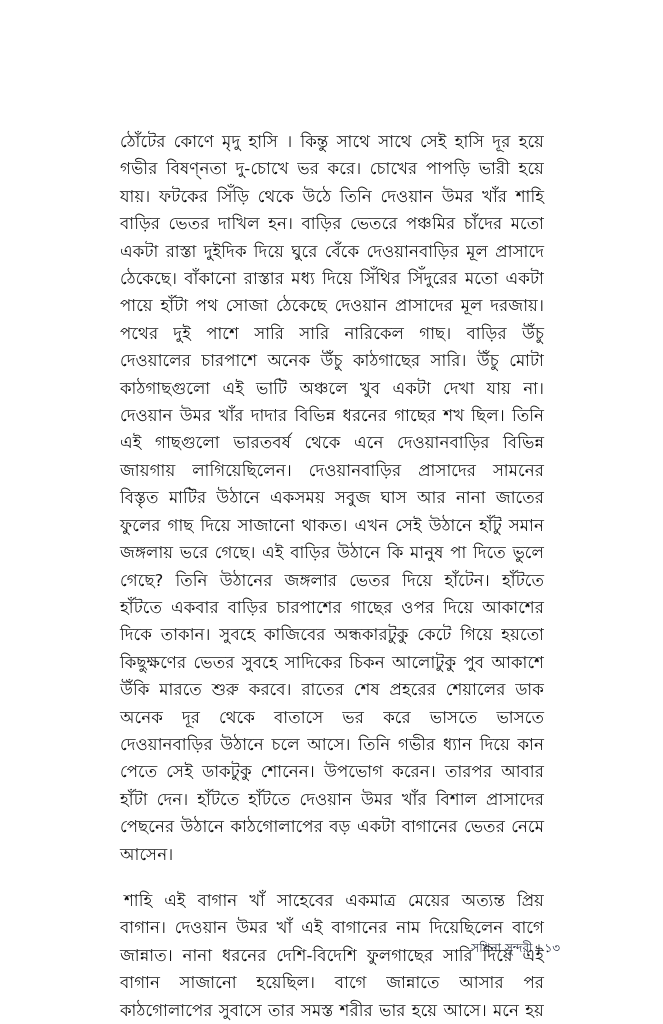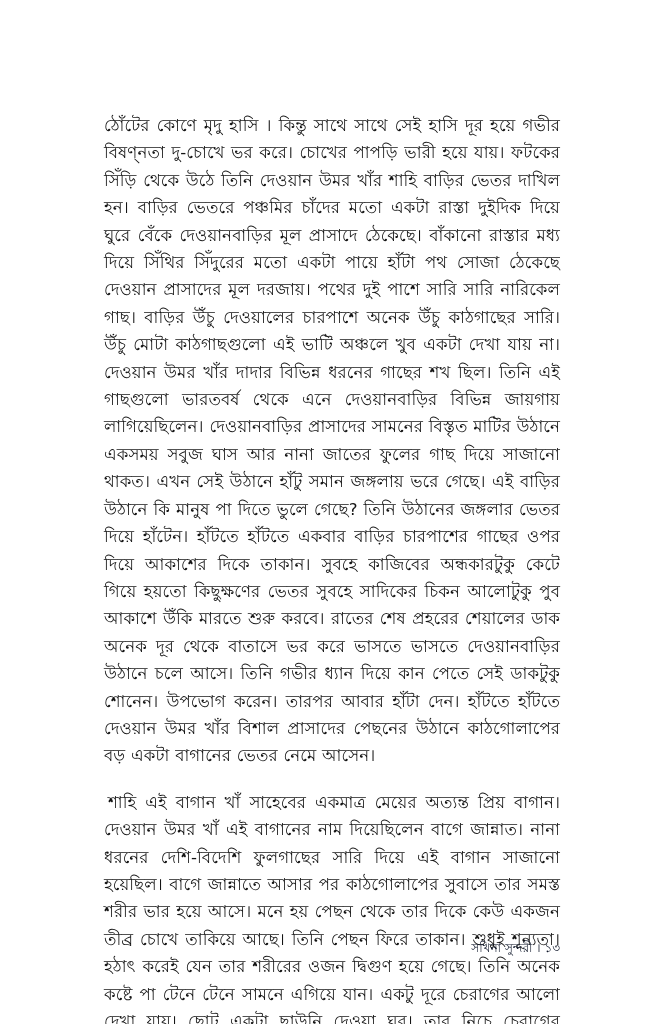--- a/index.html
+++ b/index.html
@@ -25,21 +25,21 @@
   }
 
   .text-block {
     position: absolute;
     left: 104px;
     top: 112px;
     width: 456px;
   }
 
   .para {
-    margin: 0;
+    margin: 16px;
     text-align: justify;
     text-justify: inter-word;
     font-size: 16.6px;
     line-height: 27.4px;
     letter-spacing: 0.1px;
     word-spacing: 0.4px;
     color: #141414;
     font-family: "DejaVu Sans", "Liberation Sans", sans-serif;
     font-weight: 400;
   }

